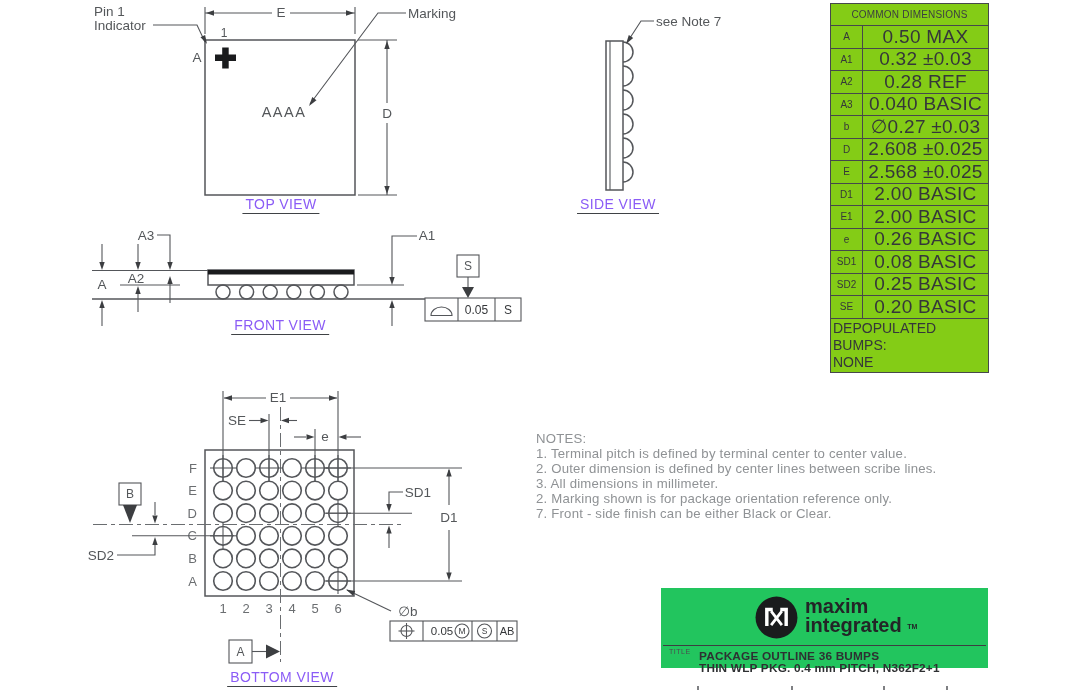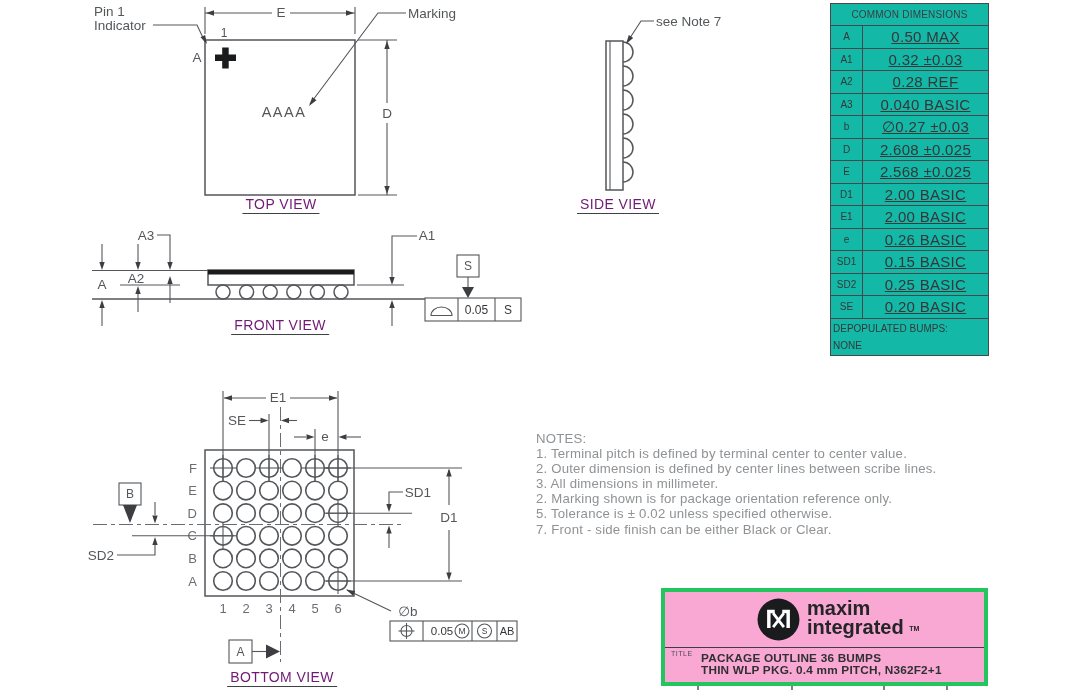--- a/index.html
+++ b/index.html
@@ -11,43 +11,43 @@
   .mid{stroke-width:1.5;}
   .arr{fill:#3c3e41;stroke:none;}
   .blk{fill:#1a1b1d;stroke:none;}
   .cl{stroke:#6a6d70;stroke-width:1;stroke-dasharray:14 4 4 4;}
   #bump-grid circle{fill:none;stroke:#54565a;stroke-width:1.6;}
   #bump-grid line{stroke:#54565a;stroke-width:1.1;}
   .grid-lbl{font-family:"Liberation Sans",sans-serif;font-size:13px;fill:#6b6e71;}
   .lbl,.lbl-l{position:absolute;white-space:nowrap;color:#54575a;font-size:13.5px;}
   .lbl{transform:translate(-50%,-50%);}
   .lbl-l{transform:translate(0,-50%);}
-  .view-title{font-size:14px;color:#701a75;letter-spacing:.4px;border-bottom:1.6px solid #3f4245;
+  .view-title{font-size:14px;color:#8b5cf6;letter-spacing:.4px;border-bottom:1.6px solid #3f4245;
               padding:0 3px 1px 3px;}
   .sm{font-size:12px;}
   .tiny{font-size:8.5px;color:#3c3e41;}
   .fcf-txt{font-size:12px;color:#35373a;}
   .spread{letter-spacing:1.5px;font-size:14.5px;}
   
   #dim-table{position:absolute;left:830px;top:3px;width:159px;box-sizing:border-box;
-             border:1.6px solid #46484c;background:#14b8a6;color:#35373a;}
+             border:1.6px solid #46484c;background:#84cc16;color:#35373a;}
   #dim-table .thead{height:21px;border-bottom:1.3px solid #46484c;display:flex;align-items:center;
              justify-content:center;font-size:10px;letter-spacing:.2px;color:#3c3e41;}
   .trow{display:flex;height:21.5px;border-bottom:1.3px solid #46484c;}
   .tname{width:31px;border-right:1.3px solid #46484c;display:flex;align-items:center;
          justify-content:center;font-size:10px;}
-  .tval{flex:1;display:flex;align-items:center;justify-content:center;font-size:15px;
-        letter-spacing:.3px;text-decoration:underline;}
-  .tfoot{padding:1px 2px;font-size:10px;line-height:17px;}
+  .tval{flex:1;display:flex;align-items:center;justify-content:center;font-size:19px;
+        letter-spacing:.3px;}
+  .tfoot{padding:1px 2px;font-size:14px;line-height:17px;}
   
   #notes{position:absolute;left:524px;top:431px;width:500px;color:#8f9295;font-size:13.2px;
          line-height:15.1px;letter-spacing:.2px;margin-left:12px;}
   
-  #title-block{position:absolute;left:661px;top:588px;width:327px;height:98px;box-sizing:border-box;
-               border:4px solid #22c55e;background:#f9a8d4;}
+  #title-block{position:absolute;left:661px;top:588px;width:327px;height:80px;box-sizing:border-box;
+               border:2px solid #22c55e;background:#22c55e;}
   #tb-top{position:relative;height:55px;border-bottom:1.4px solid #3c3e41;}
   #tb-logo{position:absolute;left:92px;top:6px;}
   #tb-brand{position:absolute;left:142px;top:7px;font-weight:bold;font-size:20px;line-height:19px;
             color:#232527;}
   #tb-tm{font-size:7px;vertical-align:3px;letter-spacing:0;}
   #tb-bottom{position:relative;height:36px;}
   #tb-field{position:absolute;left:6px;top:2px;font-size:7px;color:#4a4c4f;letter-spacing:.5px;}
   #tb-title{position:absolute;left:36px;top:5px;font-size:11.8px;font-weight:bold;line-height:11.8px;
             color:#2e3032;letter-spacing:.2px;}
 </style>
@@ -359,21 +359,21 @@
         <div class="trow">
           <div class="tname">E1</div>
           <div class="tval">2.00 BASIC</div>
         </div>
         <div class="trow">
           <div class="tname">e</div>
           <div class="tval">0.26 BASIC</div>
         </div>
         <div class="trow">
           <div class="tname">SD1</div>
-          <div class="tval">0.15 BASIC</div>
+          <div class="tval">0.08 BASIC</div>
         </div>
         <div class="trow">
           <div class="tname">SD2</div>
           <div class="tval">0.25 BASIC</div>
         </div>
         <div class="trow">
           <div class="tname">SE</div>
           <div class="tval">0.20 BASIC</div>
         </div>
       </div>
@@ -383,21 +383,20 @@
     </div>
   </div>
 
   <div id="notes">
     <div>NOTES:</div>
     <div id="notes-lines">
         <div>1. Terminal pitch is defined by terminal center to center value.</div>
         <div>2. Outer dimension is defined by center lines between scribe lines.</div>
         <div>3. All dimensions in millimeter.</div>
         <div>2. Marking shown is for package orientation reference only.</div>
-        <div>5. Tolerance is ± 0.02 unless specified otherwise.</div>
         <div>7. Front - side finish can be either Black or Clear.</div>
       </div>
   </div>
 
   <div id="title-block">
     <div id="tb-top">
       <svg id="tb-logo" width="43" height="43" viewBox="0 0 40 40">
         <circle cx="20" cy="20" r="19.5" fill="#1a1b1d"></circle>
         <path d="M11,28 V12.5 H16.5 M11,12.5 V28" stroke="#fff" stroke-width="3.2" fill="none"></path>
         <path d="M29,28 V12.5 H23.5 M29,12.5 V28" stroke="#fff" stroke-width="3.2" fill="none"></path>

